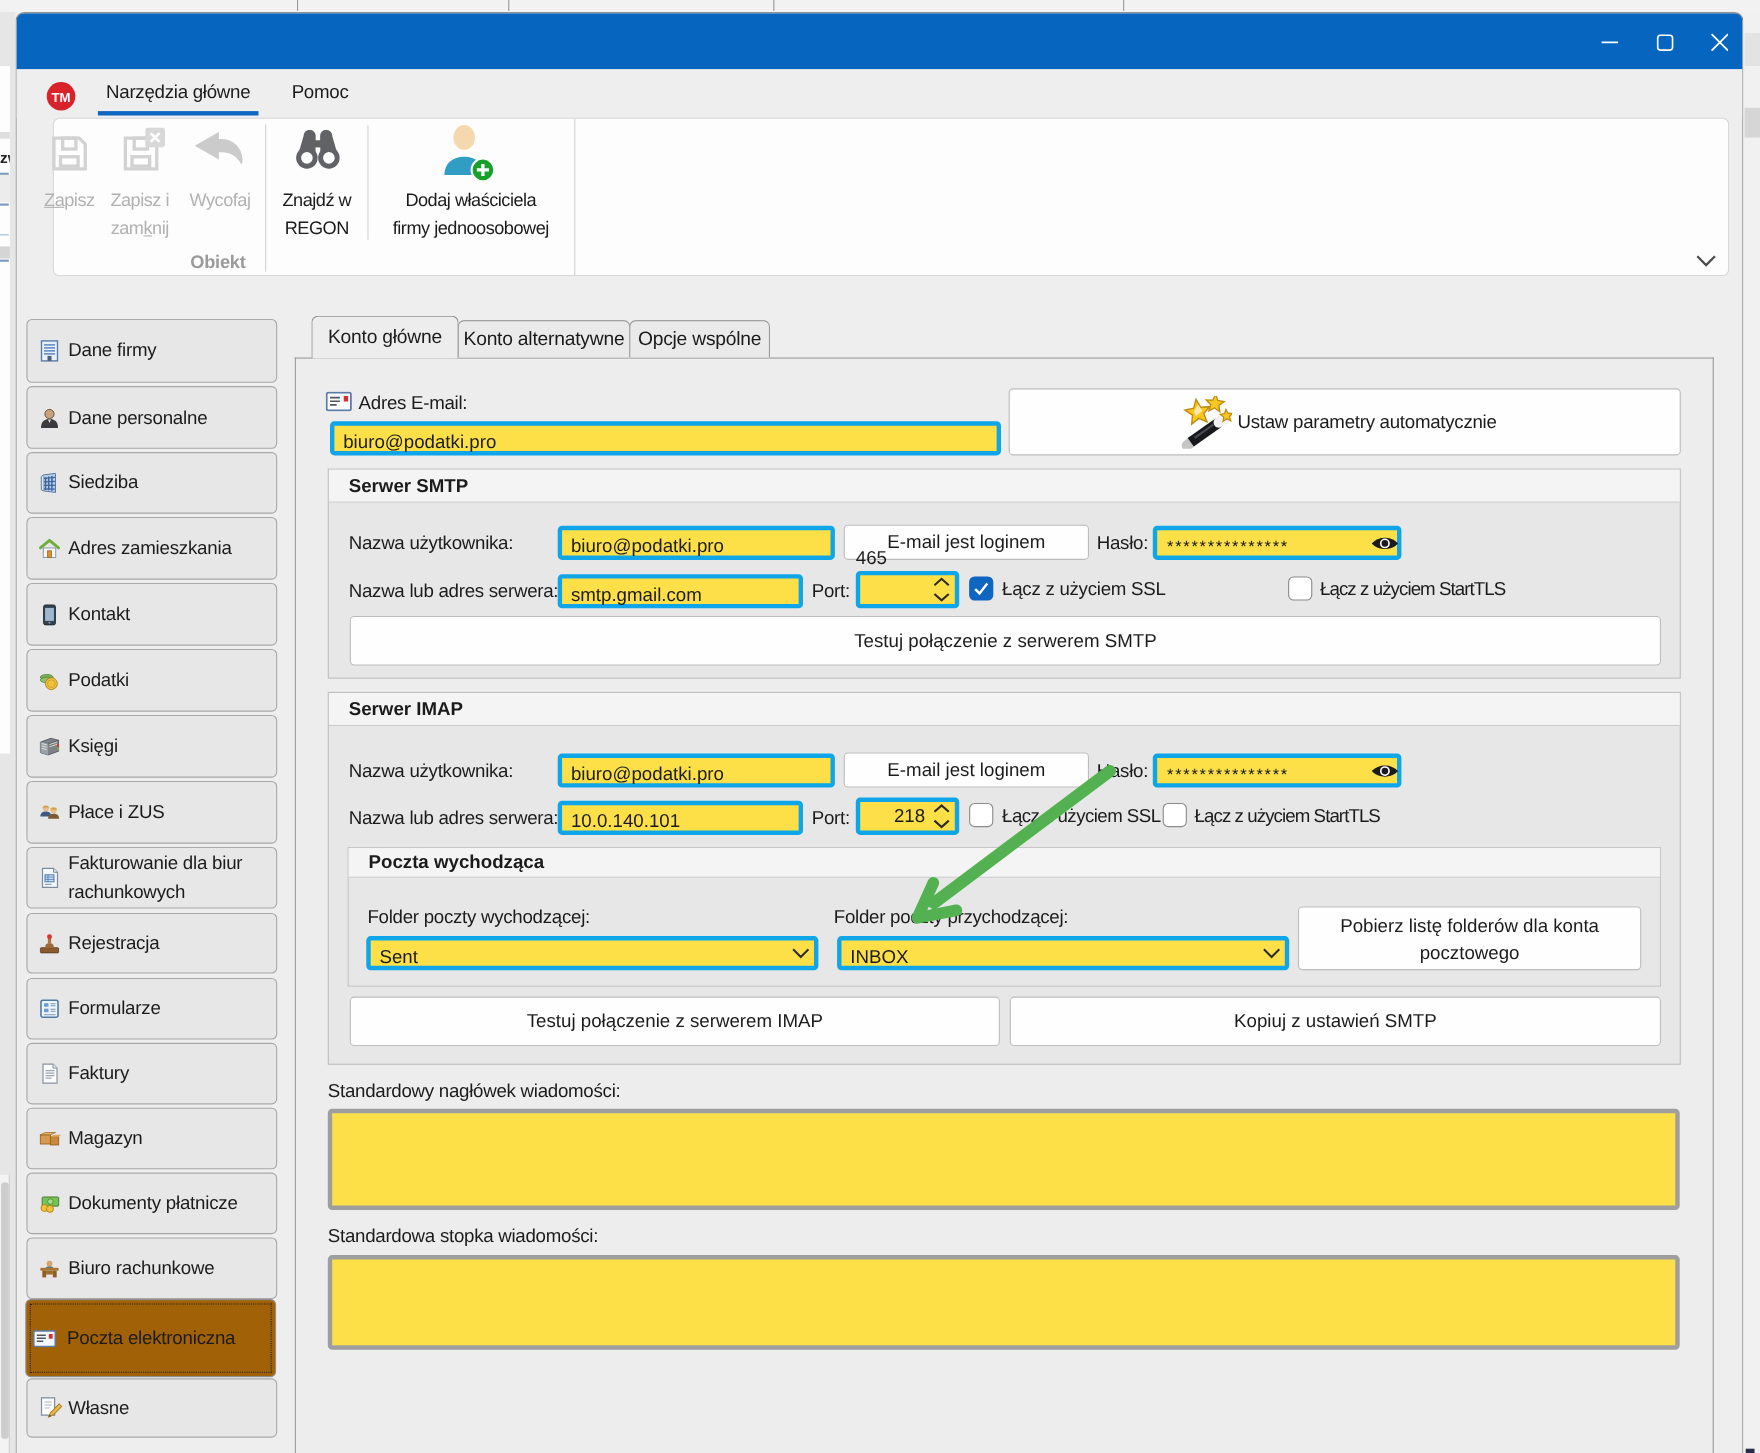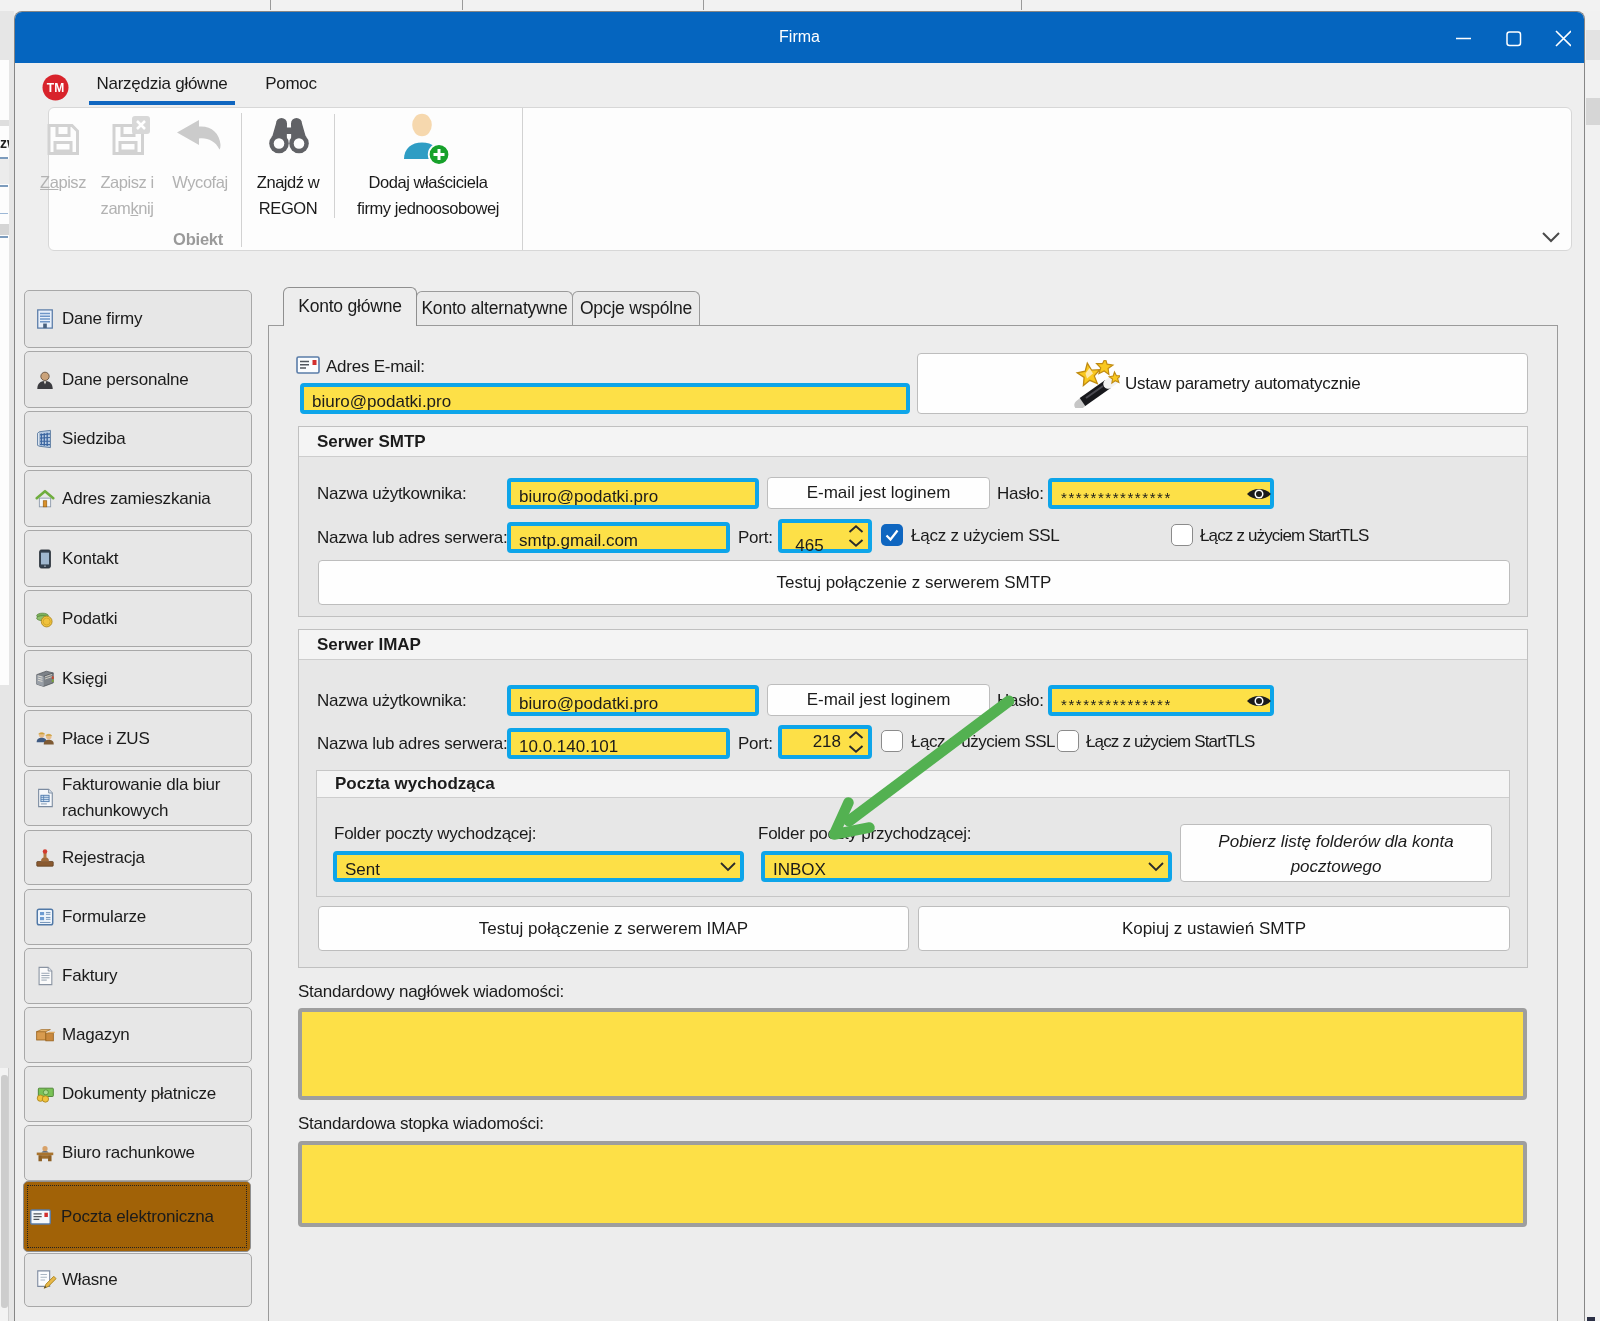--- a/index.html
+++ b/index.html
@@ -52,21 +52,20 @@
 <div class="abs" style="left:0;top:1068px;width:9px;height:253px;background:#f3f3f3;border-right:1px solid #d0d0d0;"></div>
 <div class="abs" style="left:1px;top:1075px;width:7px;height:233px;background:#cdcdcd;border-radius:3px;"></div>
 
 <div class="abs" style="left:1586px;top:11px;width:14px;height:1310px;background:#f1f1f1;"></div>
 <div class="abs" style="left:1586px;top:30px;width:14px;height:30px;background:#e3e3e3;"></div>
 <div class="abs" style="left:1586px;top:98px;width:14px;height:27px;background:#d6d6d6;"></div>
 <div class="abs" style="left:1587px;top:1317px;width:8px;height:4px;background:#2b2f45;"></div>
 
 <div class="abs win">
   <div class="abs titlebar"></div>
-  <div class="abs title-text">Firma</div>
 
   <svg class="abs" style="left:1426px;top:10px;" width="130" height="34" viewBox="0 0 130 34">
     <line x1="15" y1="16.5" x2="30" y2="16.5" stroke="#fff" stroke-width="1.6"></line>
     <rect x="66" y="10" width="13.5" height="13.5" rx="2.5" fill="none" stroke="#fff" stroke-width="1.5"></rect>
     <path d="M115 9 L130 24 M130 9 L115 24" stroke="#fff" stroke-width="1.6"></path>
   </svg>
 
   <div class="abs ribbonrow"></div>
   <svg class="abs" style="left:27px;top:62px;" width="27" height="27" viewBox="0 0 27 27">
     <circle cx="13.5" cy="13.5" r="13" fill="#d8232b"></circle>
@@ -332,21 +331,21 @@
   </div>
 <svg class="abs" style="left:1246px;top:486px;" width="26" height="16" viewBox="0 0 26 16">
   <path d="M1 8 C7 1.2 19 1.2 25 8 C19 14.8 7 14.8 1 8 Z" fill="#1b1b1b"></path>
   <circle cx="13" cy="8" r="4.5" fill="#fff"></circle>
   <circle cx="13" cy="8" r="3" fill="#1b1b1b"></circle>
 </svg>
 <div class="abs lbl" style="left:317px;top:528px;">Nazwa lub adres serwera:</div>
 <div class="abs inp" style="left:507px;top:522px;width:223px;height:31px;line-height:29px;padding-left:8px;">smtp.gmail.com</div>
 <div class="abs lbl" style="left:738px;top:528px;">Port:</div>
 <div class="abs inp" style="left:778px;top:519px;width:94px;height:34px;"></div>
-<div class="abs" style="left:778px;top:529px;width:63px;height:34px;line-height:33px;text-align:center;font-size:17px;">465</div>
+<div class="abs" style="left:778px;top:491px;width:63px;height:34px;line-height:33px;text-align:left;font-size:17px;">465</div>
 <svg class="abs" style="left:846px;top:523px;" width="20" height="26" viewBox="0 0 20 26">
   <path d="M3.5 9 L10 3.2 L16.5 9" fill="none" stroke="#2b2b2b" stroke-width="1.9"></path>
   <path d="M3.5 17 L10 22.8 L16.5 17" fill="none" stroke="#2b2b2b" stroke-width="1.9"></path>
 </svg>
 <div class="abs cb on" style="left:881px;top:524px;"></div>
 <svg class="abs" style="left:881px;top:524px;" width="22" height="22" viewBox="0 0 22 22">
     <path d="M5.5 11.5 L9.5 15.5 L16.5 6.5" fill="none" stroke="#fff" stroke-width="2.2"></path>
   </svg>
 <div class="abs lbl" style="left:911px;top:526px;">Łącz z użyciem SSL</div>
 <div class="abs cb off" style="left:1171px;top:524px;"></div>
@@ -388,21 +387,21 @@
 <div class="abs lbl" style="left:334px;top:824px;">Folder poczty wychodzącej:</div>
 <div class="abs lbl" style="left:758px;top:824px;">Folder poczty przychodzącej:</div>
 <div class="abs inp" style="left:333px;top:851px;width:411px;height:31px;line-height:29px;padding-left:8px;">Sent</div>
 <svg class="abs" style="left:718px;top:861px;" width="20" height="12" viewBox="0 0 20 12">
     <path d="M3 2 L10 9 L17 2" fill="none" stroke="#2b2b2b" stroke-width="1.8"></path>
   </svg>
 <div class="abs inp" style="left:761px;top:851px;width:411px;height:31px;line-height:29px;padding-left:8px;">INBOX</div>
 <svg class="abs" style="left:1146px;top:861px;" width="20" height="12" viewBox="0 0 20 12">
     <path d="M3 2 L10 9 L17 2" fill="none" stroke="#2b2b2b" stroke-width="1.8"></path>
   </svg>
-<div class="abs btn" style="left:1180px;top:824px;width:312px;height:58px;line-height:25px;padding-top:4px;font-style:italic;">Pobierz listę folderów dla konta<br>pocztowego</div>
+<div class="abs btn" style="left:1180px;top:824px;width:312px;height:58px;line-height:25px;padding-top:4px;">Pobierz listę folderów dla konta<br>pocztowego</div>
 
 <div class="abs btn" style="left:318px;top:906px;width:591px;height:45px;line-height:43px;">Testuj połączenie z serwerem IMAP</div>
 <div class="abs btn" style="left:918px;top:906px;width:592px;height:45px;line-height:43px;">Kopiuj z ustawień SMTP</div>
 
 <div class="abs lbl" style="left:298px;top:982px;">Standardowy nagłówek wiadomości:</div>
 <div class="abs inp" style="left:298px;top:1008px;width:1229px;height:92px;border-color:#9e9e9e;"></div>
 <div class="abs lbl" style="left:298px;top:1114px;">Standardowa stopka wiadomości:</div>
 <div class="abs inp" style="left:298px;top:1141px;width:1229px;height:86px;border-color:#9e9e9e;"></div>
 
 <svg class="abs" style="left:800px;top:660px;" width="260" height="220" viewBox="0 0 260 220">

